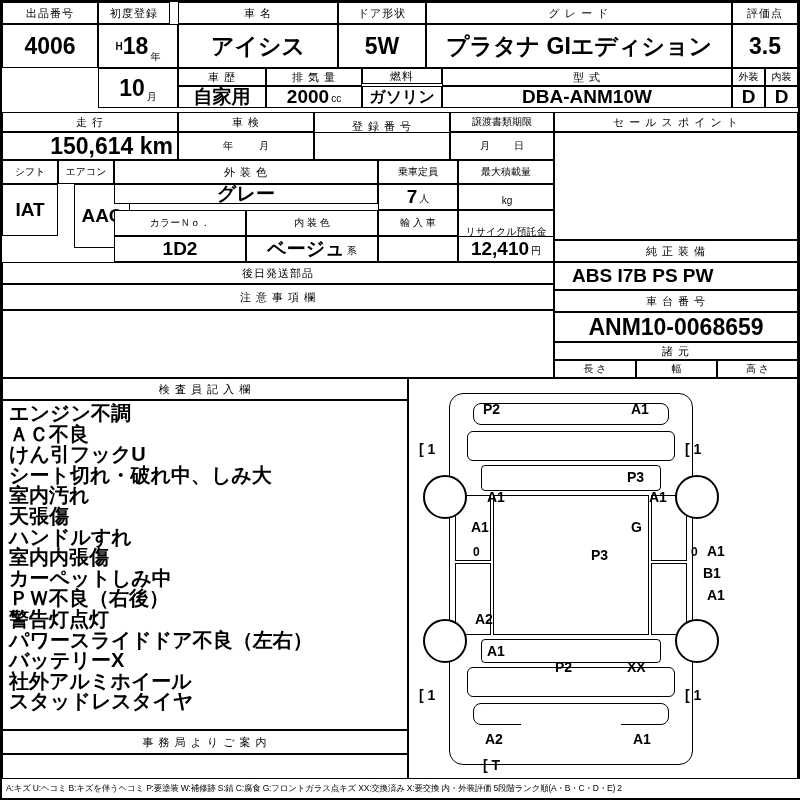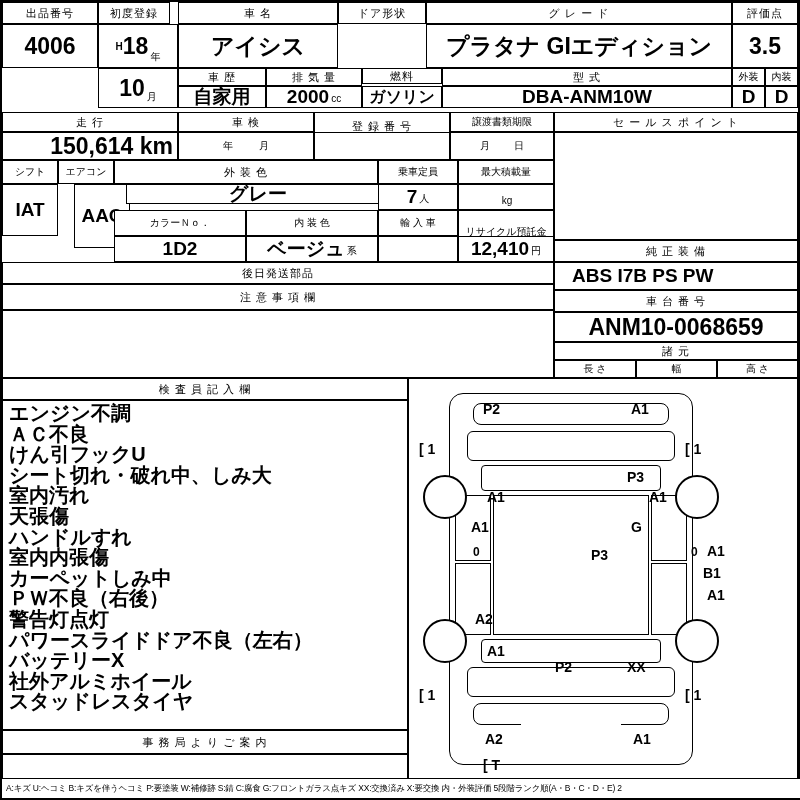--- a/index.html
+++ b/index.html
@@ -85,20 +85,21 @@
   <div class="cell" style="left:96px;top:22px;width:80px;height:44px;">
     <span class="sup">H</span>
     <span class="val-lg">18</span>
     <span class="unit">年</span>
   </div>
 
   <div class="cell lbl" style="left:176px;top:0;width:160px;height:22px;">車 名</div>
   <div class="cell val-lg" style="left:176px;top:22px;width:160px;height:44px;">アイシス</div>
 
   <div class="cell lbl" style="left:336px;top:0;width:88px;height:22px;">ドア形状</div>
+  <div class="cell val-lg" style="left:336px;top:22px;width:88px;height:44px;">5W</div>
 
   <div class="cell lbl" style="left:424px;top:0;width:306px;height:22px;">グ レ ー ド</div>
   <div class="cell val-lg" style="left:424px;top:22px;width:306px;height:44px;">プラタナ GIエディション</div>
 
   <div class="cell lbl" style="left:730px;top:0;width:66px;height:22px;">評価点</div>
   <div class="cell val-lg" style="left:730px;top:22px;width:66px;height:44px;">3.5</div>
 
   <div class="cell" style="left:96px;top:66px;width:80px;height:40px;">
     <span class="val-lg">10</span>
     <span class="unit">月</span>
@@ -144,21 +145,21 @@
 
   <div class="cell lbl" style="left:552px;top:110px;width:244px;height:20px;">セ ー ル ス ポ イ ン ト</div>
   <div class="cell val-sm left" style="left:552px;top:130px;width:244px;height:108px;align-items:flex-start;padding-top:4px;"></div>
 
   <div class="cell lbl-sm" style="left:0;top:158px;width:56px;height:24px;">シフト</div>
   <div class="cell lbl-sm" style="left:56px;top:158px;width:56px;height:24px;">エアコン</div>
   <div class="cell val" style="left:0;top:182px;width:56px;height:52px;">IAT</div>
   <div class="cell val" style="left:72px;top:182px;width:56px;height:64px;">AAC</div>
 
   <div class="cell lbl" style="left:112px;top:158px;width:264px;height:24px;">外 装 色</div>
-  <div class="cell val" style="left:112px;top:182px;width:264px;height:20px;margin-left:12px;">グレー</div>
+  <div class="cell val" style="left:112px;top:182px;width:264px;height:20px;">グレー</div>
 
   <div class="cell lbl-sm" style="left:376px;top:158px;width:80px;height:24px;">乗車定員</div>
   <div class="cell" style="left:376px;top:182px;width:80px;height:26px;">
     <span class="val">7</span>
     <span class="unit">人</span>
   </div>
 
   <div class="cell lbl-sm" style="left:456px;top:158px;width:96px;height:24px;">最大積載量</div>
   <div class="cell" style="left:456px;top:182px;width:96px;height:26px;">
     <span class="val-sm"></span>

